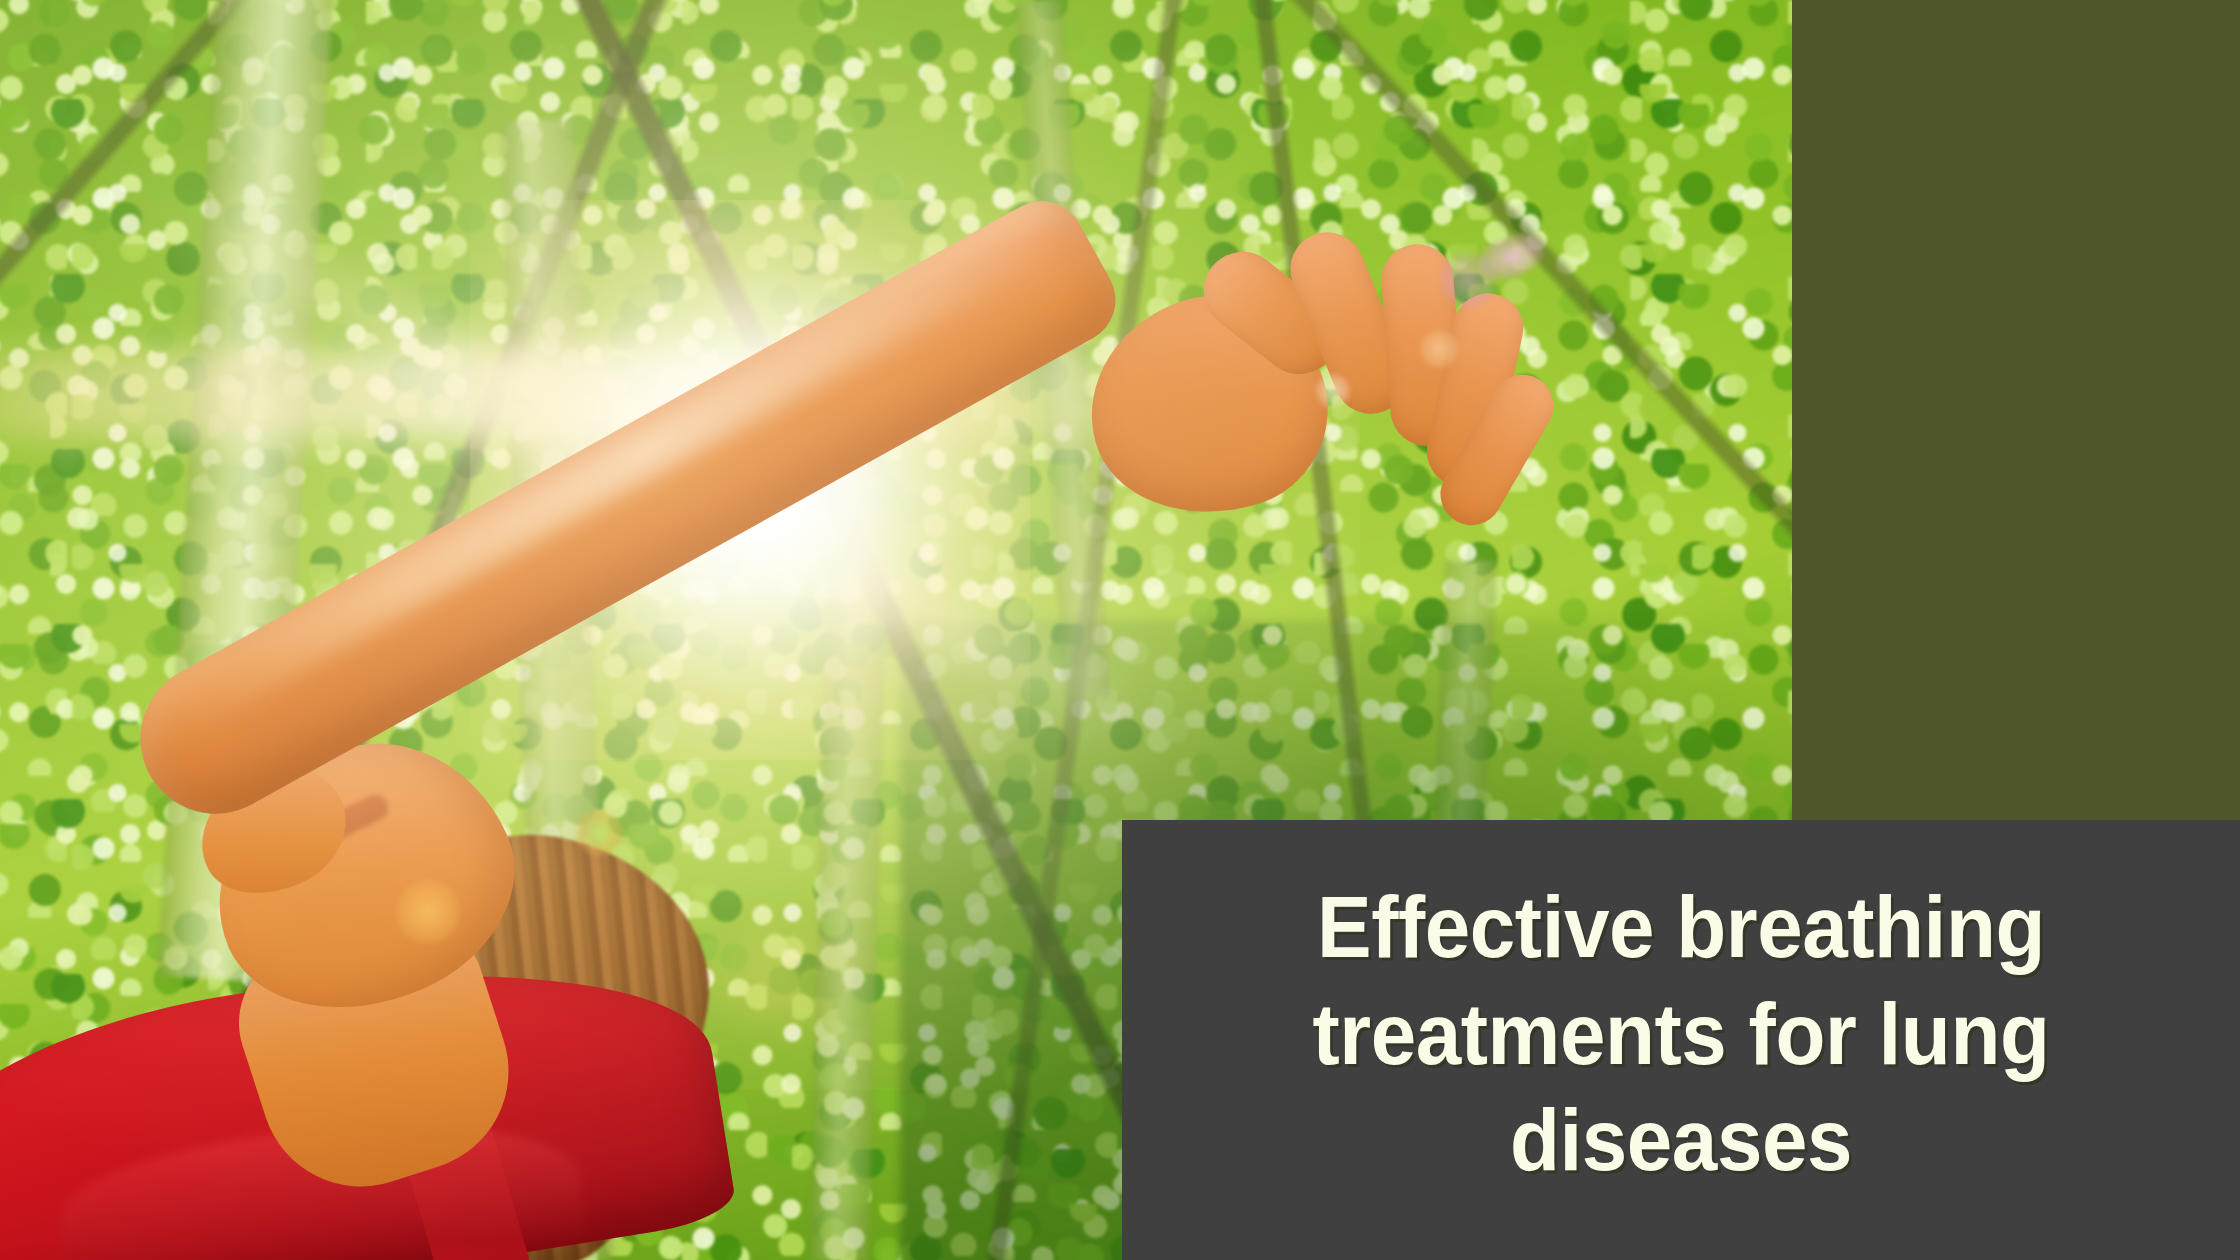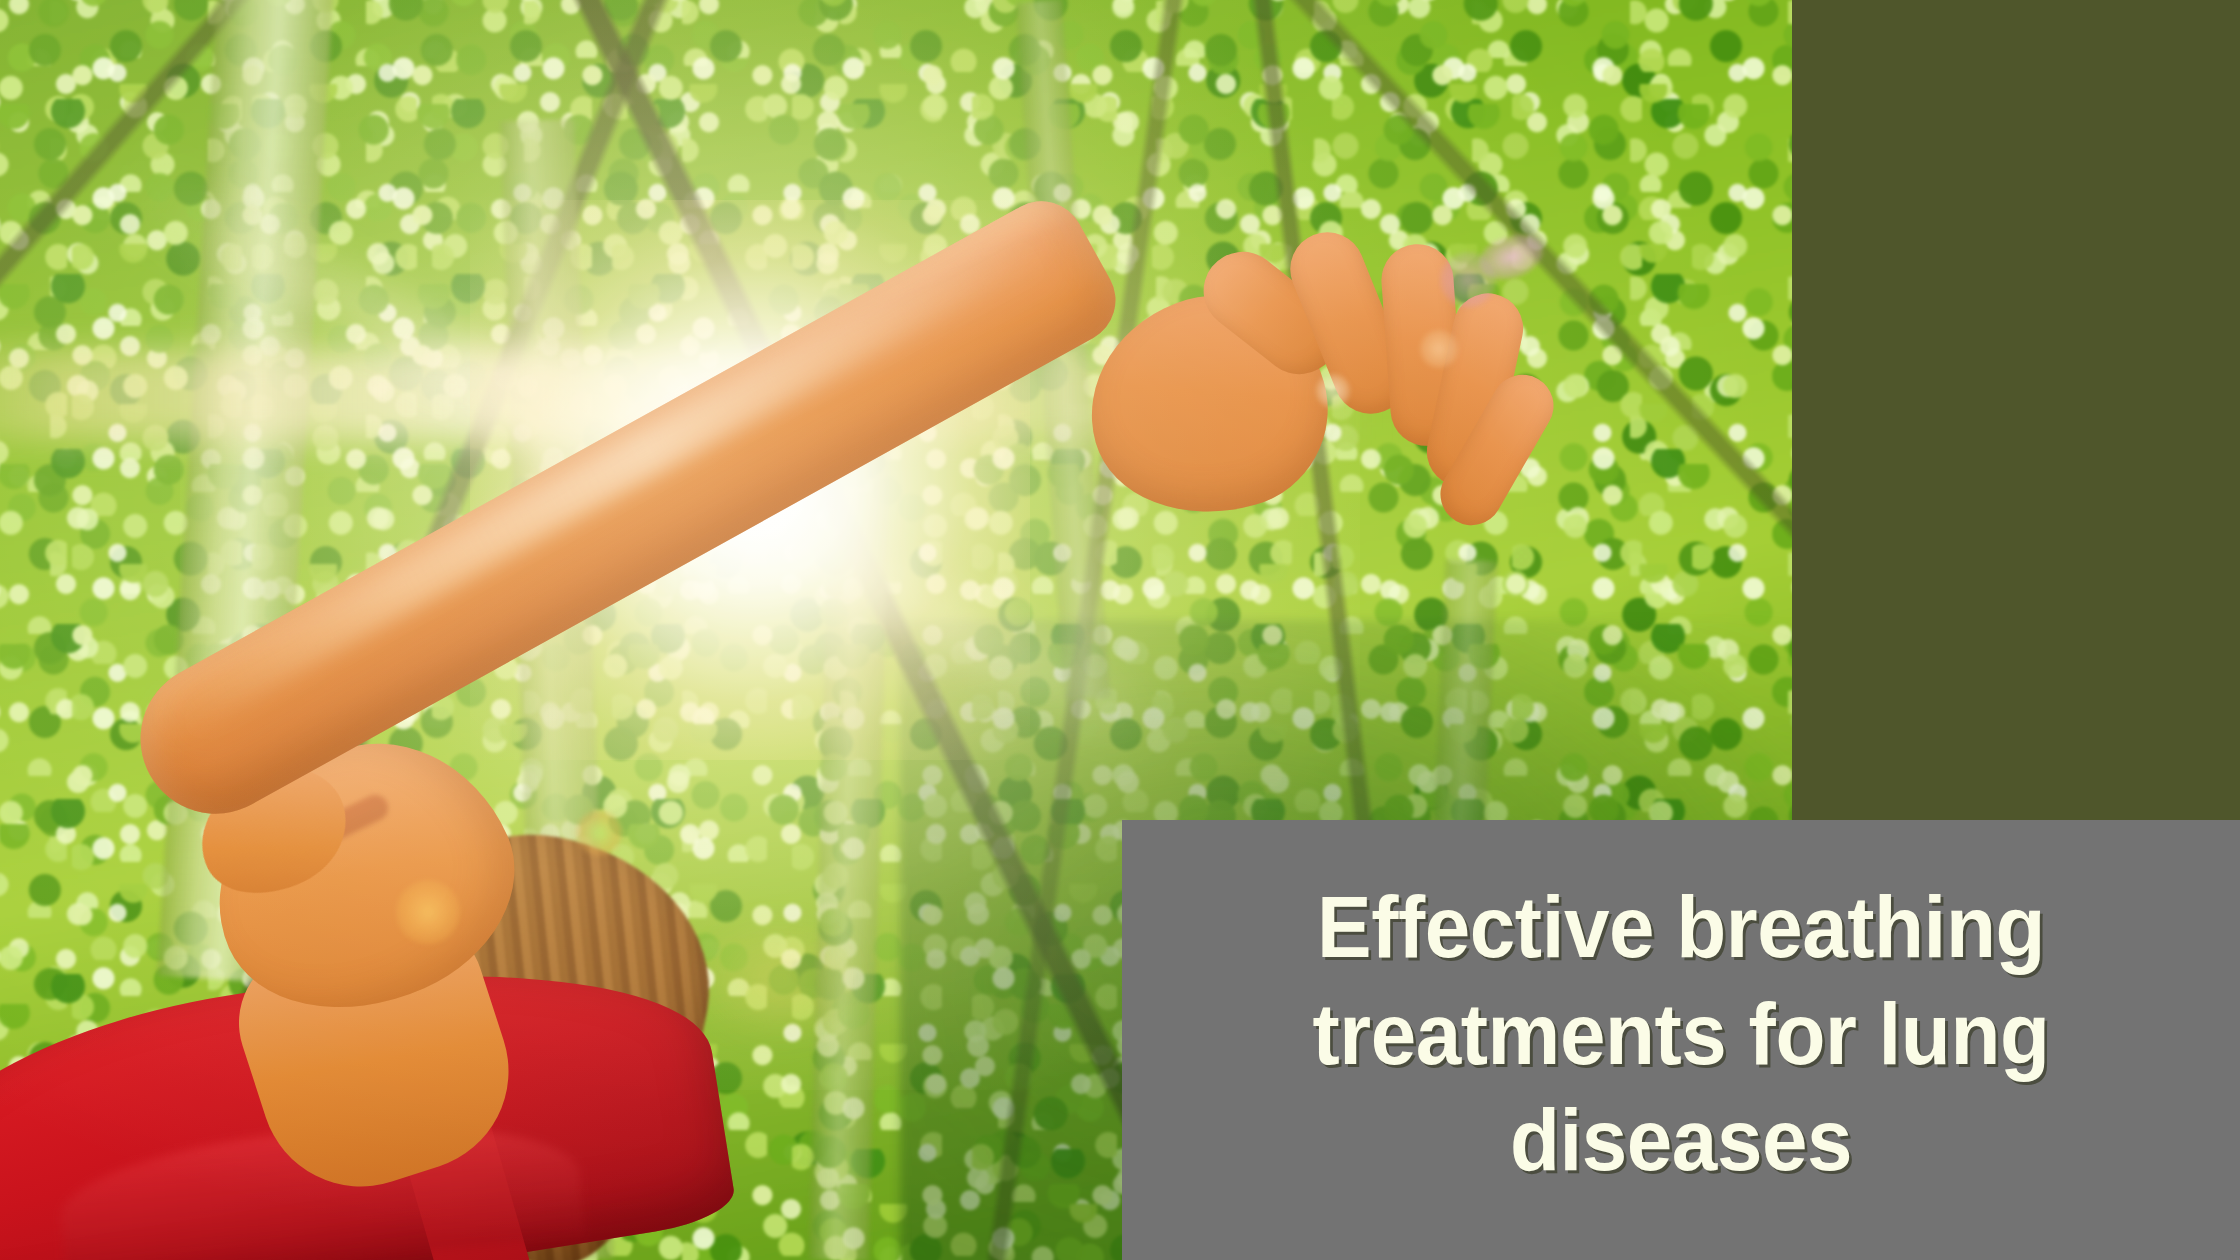--- a/index.html
+++ b/index.html
@@ -365,21 +365,21 @@
     pointer-events: none;
   }
 
   
   .headline-panel {
     position: absolute;
     left: 1122px;
     top: 820px;
     width: 1118px;
     height: 440px;
-    background: #737373;
+    background: #404040;
     display: flex;
     align-items: center;
     justify-content: center;
     box-sizing: border-box;
     padding: 6px 34px 18px;
   }
   .headline {
     margin: 0;
     width: 100%;
     text-align: center;

